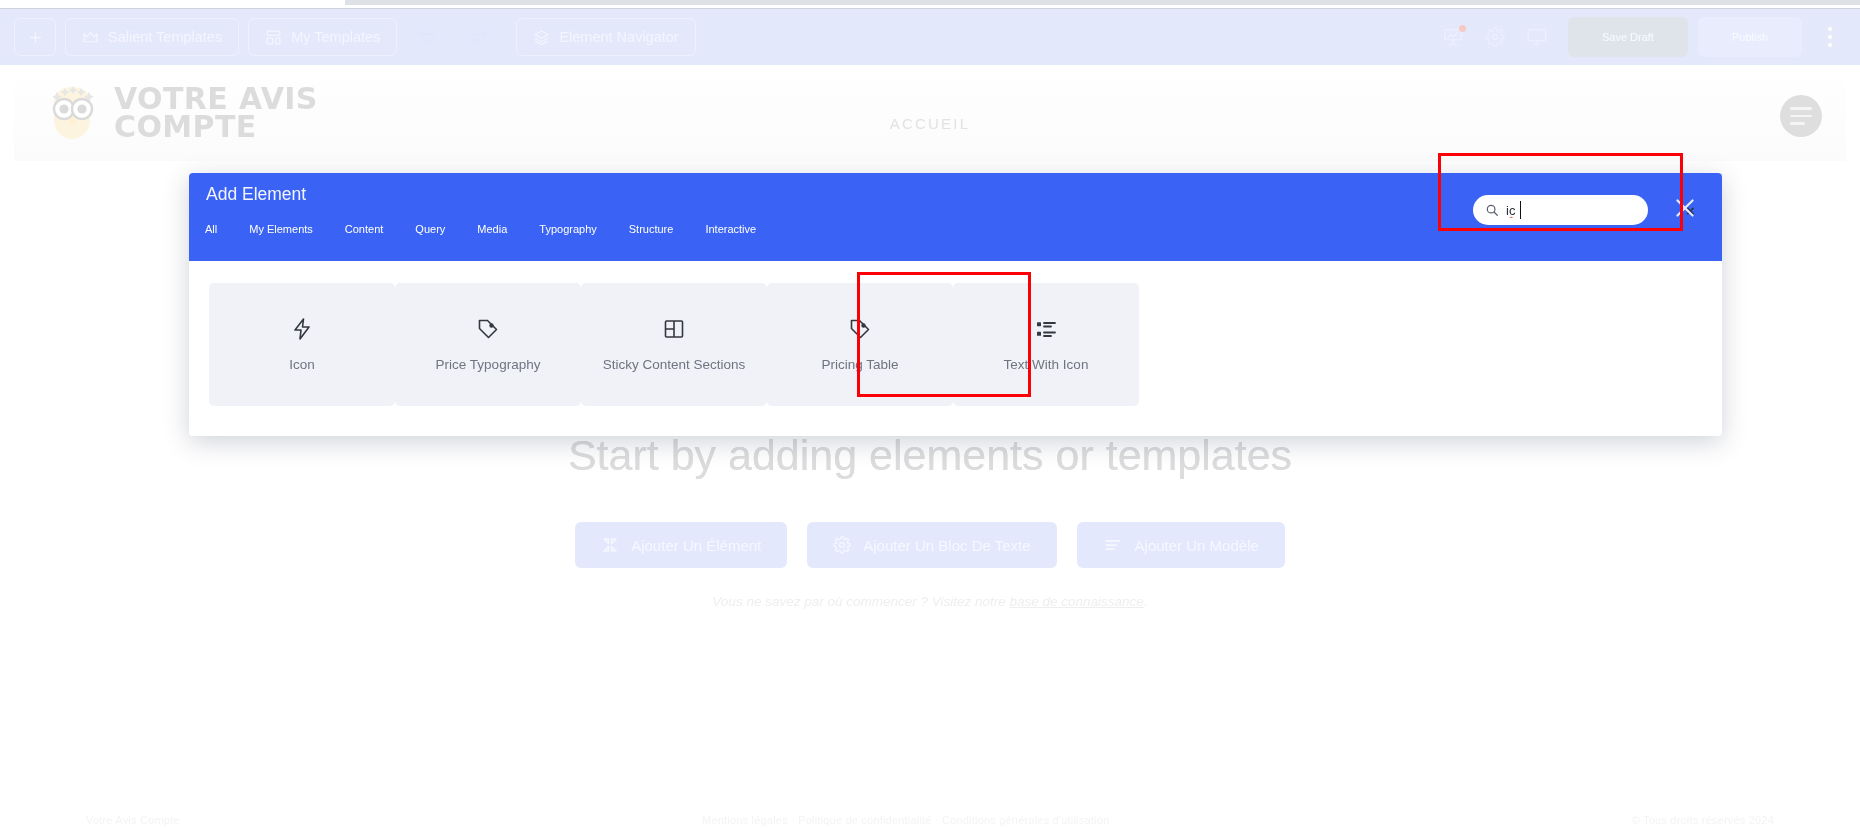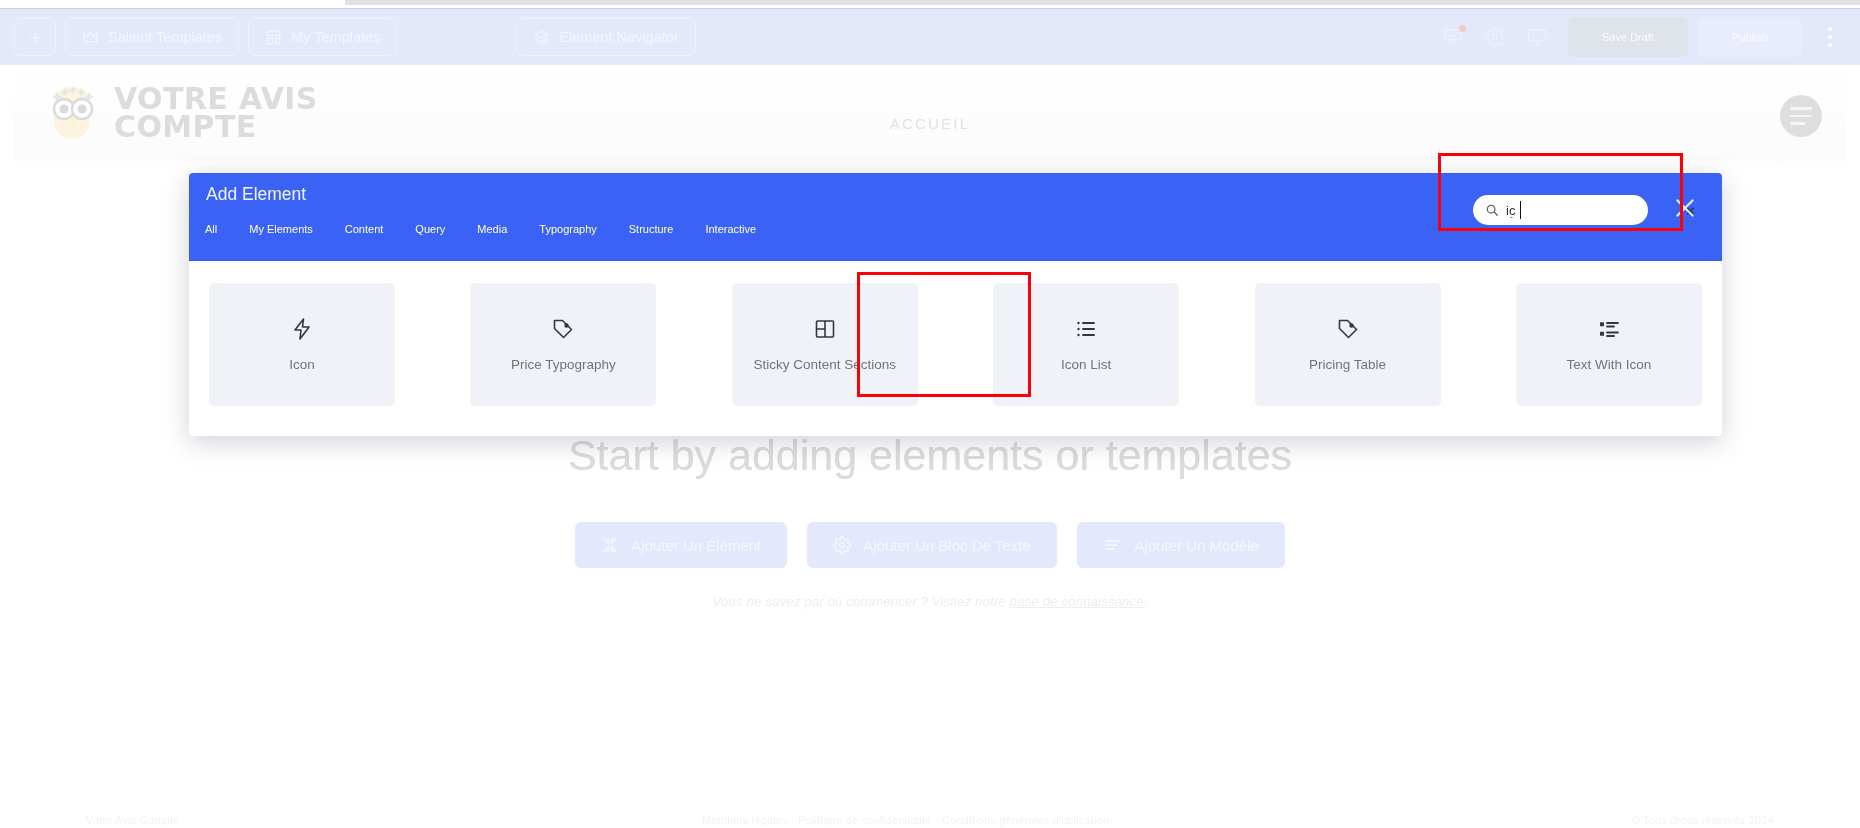--- a/index.html
+++ b/index.html
@@ -180,21 +180,21 @@
     pointer-events: none;
   }
   #modal-close {
     position: absolute; right: 18px; top: 16px;
     width: 38px; height: 38px; display: flex; align-items: center; justify-content: center;
     color: #e7ebff;
   }
 
   #modal-body {
     padding: 22px 20px 26px 20px;
-    display: flex; gap: 22px; justify-content: space-between;
+    display: flex; 
   }
   .element-card {
     width: 186px; height: 123px;
     background: #f1f2f7; border-radius: 5px;
     display: flex; flex-direction: column; align-items: center; justify-content: center;
     gap: 16px; position: relative;
   }
   .element-card .card-ic { color: #33373f; display: inline-flex; }
   .element-card .card-label { font-size: 13.5px; color: #6e7482; }
   .element-card.selected { background: #f1f2f7; }
@@ -465,31 +465,20 @@
     <div class="element-card">
       <span class="card-ic">
         <svg width="24" height="24" viewBox="0 0 24 24" fill="none" stroke="currentColor" stroke-width="1.6">
             <rect x="3.5" y="4" width="17" height="16" rx="1"></rect>
             <path d="M12 4v16M3.5 12H12"></path>
           </svg>
       </span>
       <span class="card-label">Sticky Content Sections</span>
     </div>
 
-    <div class="element-card selected">
-      <span class="card-ic">
-        <svg width="24" height="24" viewBox="0 0 24 24" fill="none" stroke="currentColor" stroke-width="1.9" stroke-linecap="round">
-            <path d="M9 6h11M9 12h11M9 18h11"></path>
-            <circle cx="4.5" cy="6" r="1.2" fill="currentColor" stroke="none"></circle>
-            <circle cx="4.5" cy="12" r="1.2" fill="currentColor" stroke="none"></circle>
-            <circle cx="4.5" cy="18" r="1.2" fill="currentColor" stroke="none"></circle>
-          </svg>
-      </span>
-      <span class="card-label">Icon List</span>
-    </div>
 
     <div class="element-card">
       <span class="card-ic">
         <svg width="24" height="24" viewBox="0 0 24 24" fill="none" stroke="currentColor" stroke-width="1.6" stroke-linejoin="round">
             <path d="M20.5 12.5l-8 8-9-9V3.5h8z"></path>
             <circle cx="15.5" cy="8.5" r="1.4" fill="currentColor"></circle>
           </svg>
       </span>
       <span class="card-label">Pricing Table</span>
     </div>

